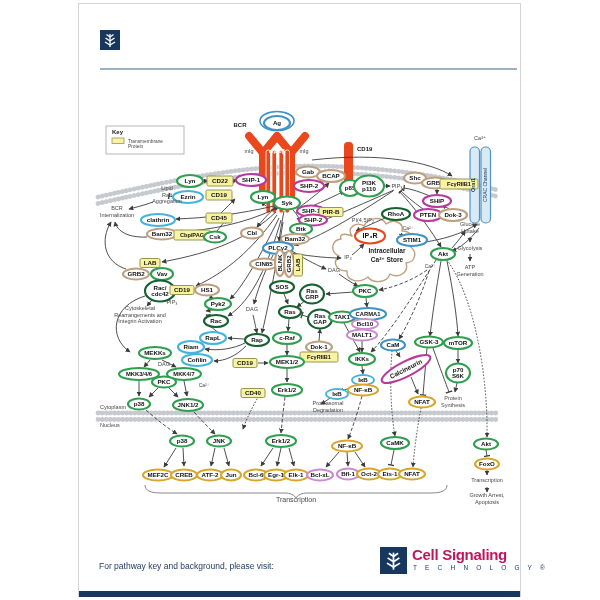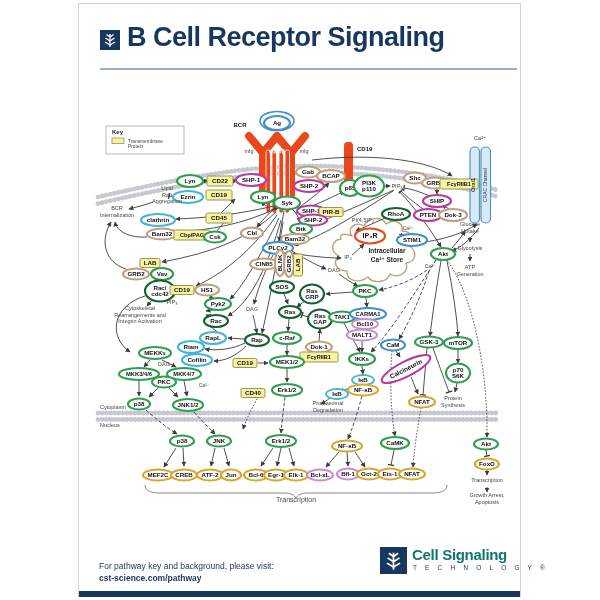--- a/index.html
+++ b/index.html
@@ -10,21 +10,21 @@
   .logo-sq{position:absolute;background:#17375e;display:flex;align-items:center;justify-content:center;}
   .logo-sq.hdr{left:100px;top:30px;width:20px;height:20px;}
   .logo-sq.ftr{left:380px;top:547px;width:27px;height:27px;}
   .title{position:absolute;left:127px;top:22px;font-size:27px;font-weight:bold;
          color:#17375e;letter-spacing:-0.5px;}
   .rule{position:absolute;left:100px;top:68px;width:417px;height:2px;background:#9db1c2;}
   svg#diagram{position:absolute;left:0;top:0;}
   svg text{font-family:"Liberation Sans","DejaVu Sans",sans-serif;}
   .visit{position:absolute;left:99px;top:560px;color:#17375e;font-size:8.5px;line-height:1.45;}
   .visit .b{font-weight:bold;}
-  .cst-name{position:absolute;left:412px;top:546px;color:#0f766e;font-size:15px;font-weight:bold;letter-spacing:-0.3px;}
+  .cst-name{position:absolute;left:412px;top:546px;color:#be185d;font-size:15px;font-weight:bold;letter-spacing:-0.3px;}
   .cst-tech{position:absolute;left:413px;top:564px;color:#17375e;font-size:6.5px;letter-spacing:3.2px;}
   .bottom-bar{position:absolute;left:79px;top:591px;width:441px;height:6px;background:#17375e;}
 </style>
 </head>
 <body>
 
 <div class="stage">
   <div class="frame"></div>
 
   <div class="logo-sq hdr">
@@ -33,21 +33,20 @@
         <line x1="8" y1="15" x2="8" y2="2"></line>
         <line x1="8" y1="5" x2="4.5" y2="2.5"></line>
           <line x1="8" y1="5" x2="11.5" y2="2.5"></line>
         <line x1="8" y1="9" x2="3.5" y2="6"></line>
           <line x1="8" y1="9" x2="12.5" y2="6"></line>
         <line x1="8" y1="13" x2="3" y2="10"></line>
           <line x1="8" y1="13" x2="13" y2="10"></line>
       </g>
     </svg>
   </div>
-  <div class="title">B Cell Receptor Signaling</div>
   <div class="rule"></div>
 
   <svg id="diagram" width="600" height="600" viewBox="0 0 600 600">
       <defs>
         <marker id="arr" markerWidth="6" markerHeight="6" refX="4.4" refY="2.5" orient="auto" markerUnits="userSpaceOnUse">
           <path d="M0,0 L5,2.5 L0,5 Z" fill="#3b3b3b"></path>
         </marker>
         <marker id="tbar" markerWidth="4" markerHeight="7" refX="1.5" refY="3.5" orient="auto" markerUnits="userSpaceOnUse">
           <path d="M1.5,0 L1.5,7" stroke="#3b3b3b" stroke-width="1.3"></path>
         </marker>
@@ -640,21 +639,20 @@
       <text x="296" y="502" font-size="7" fill="#474747" text-anchor="middle" font-weight="400">Transcription</text>
       <text x="487" y="482" font-size="5.5" fill="#474747" text-anchor="middle" font-weight="400">Transcription</text>
       <text x="487" y="497" font-size="5.5" fill="#474747" text-anchor="middle" font-weight="400">Growth Arrest,</text>
       <text x="487" y="503.5" font-size="5.5" fill="#474747" text-anchor="middle" font-weight="400">Apoptosis</text>
       <text x="475" y="185" font-size="5.5" fill="#17375e" text-anchor="middle" font-weight="700" transform="rotate(-90 475 185)">Orai1</text>
       <text x="486.5" y="185" font-size="5" fill="#17375e" text-anchor="middle" font-weight="400" transform="rotate(-90 486.5 185)">CRAC Channel</text>
     </svg>
 
   <div class="visit">
     <div>For pathway key and background, please visit:</div>
-    <div class="b">cst-science.com/pathway</div>
   </div>
 
   <div class="logo-sq ftr">
     <svg width="21" height="21" viewBox="0 0 16 16">
       <g stroke="#fff" stroke-width="1.3" fill="none">
         <line x1="8" y1="15" x2="8" y2="2"></line>
         <line x1="8" y1="5" x2="4.5" y2="2.5"></line>
           <line x1="8" y1="5" x2="11.5" y2="2.5"></line>
         <line x1="8" y1="9" x2="3.5" y2="6"></line>
           <line x1="8" y1="9" x2="12.5" y2="6"></line>

